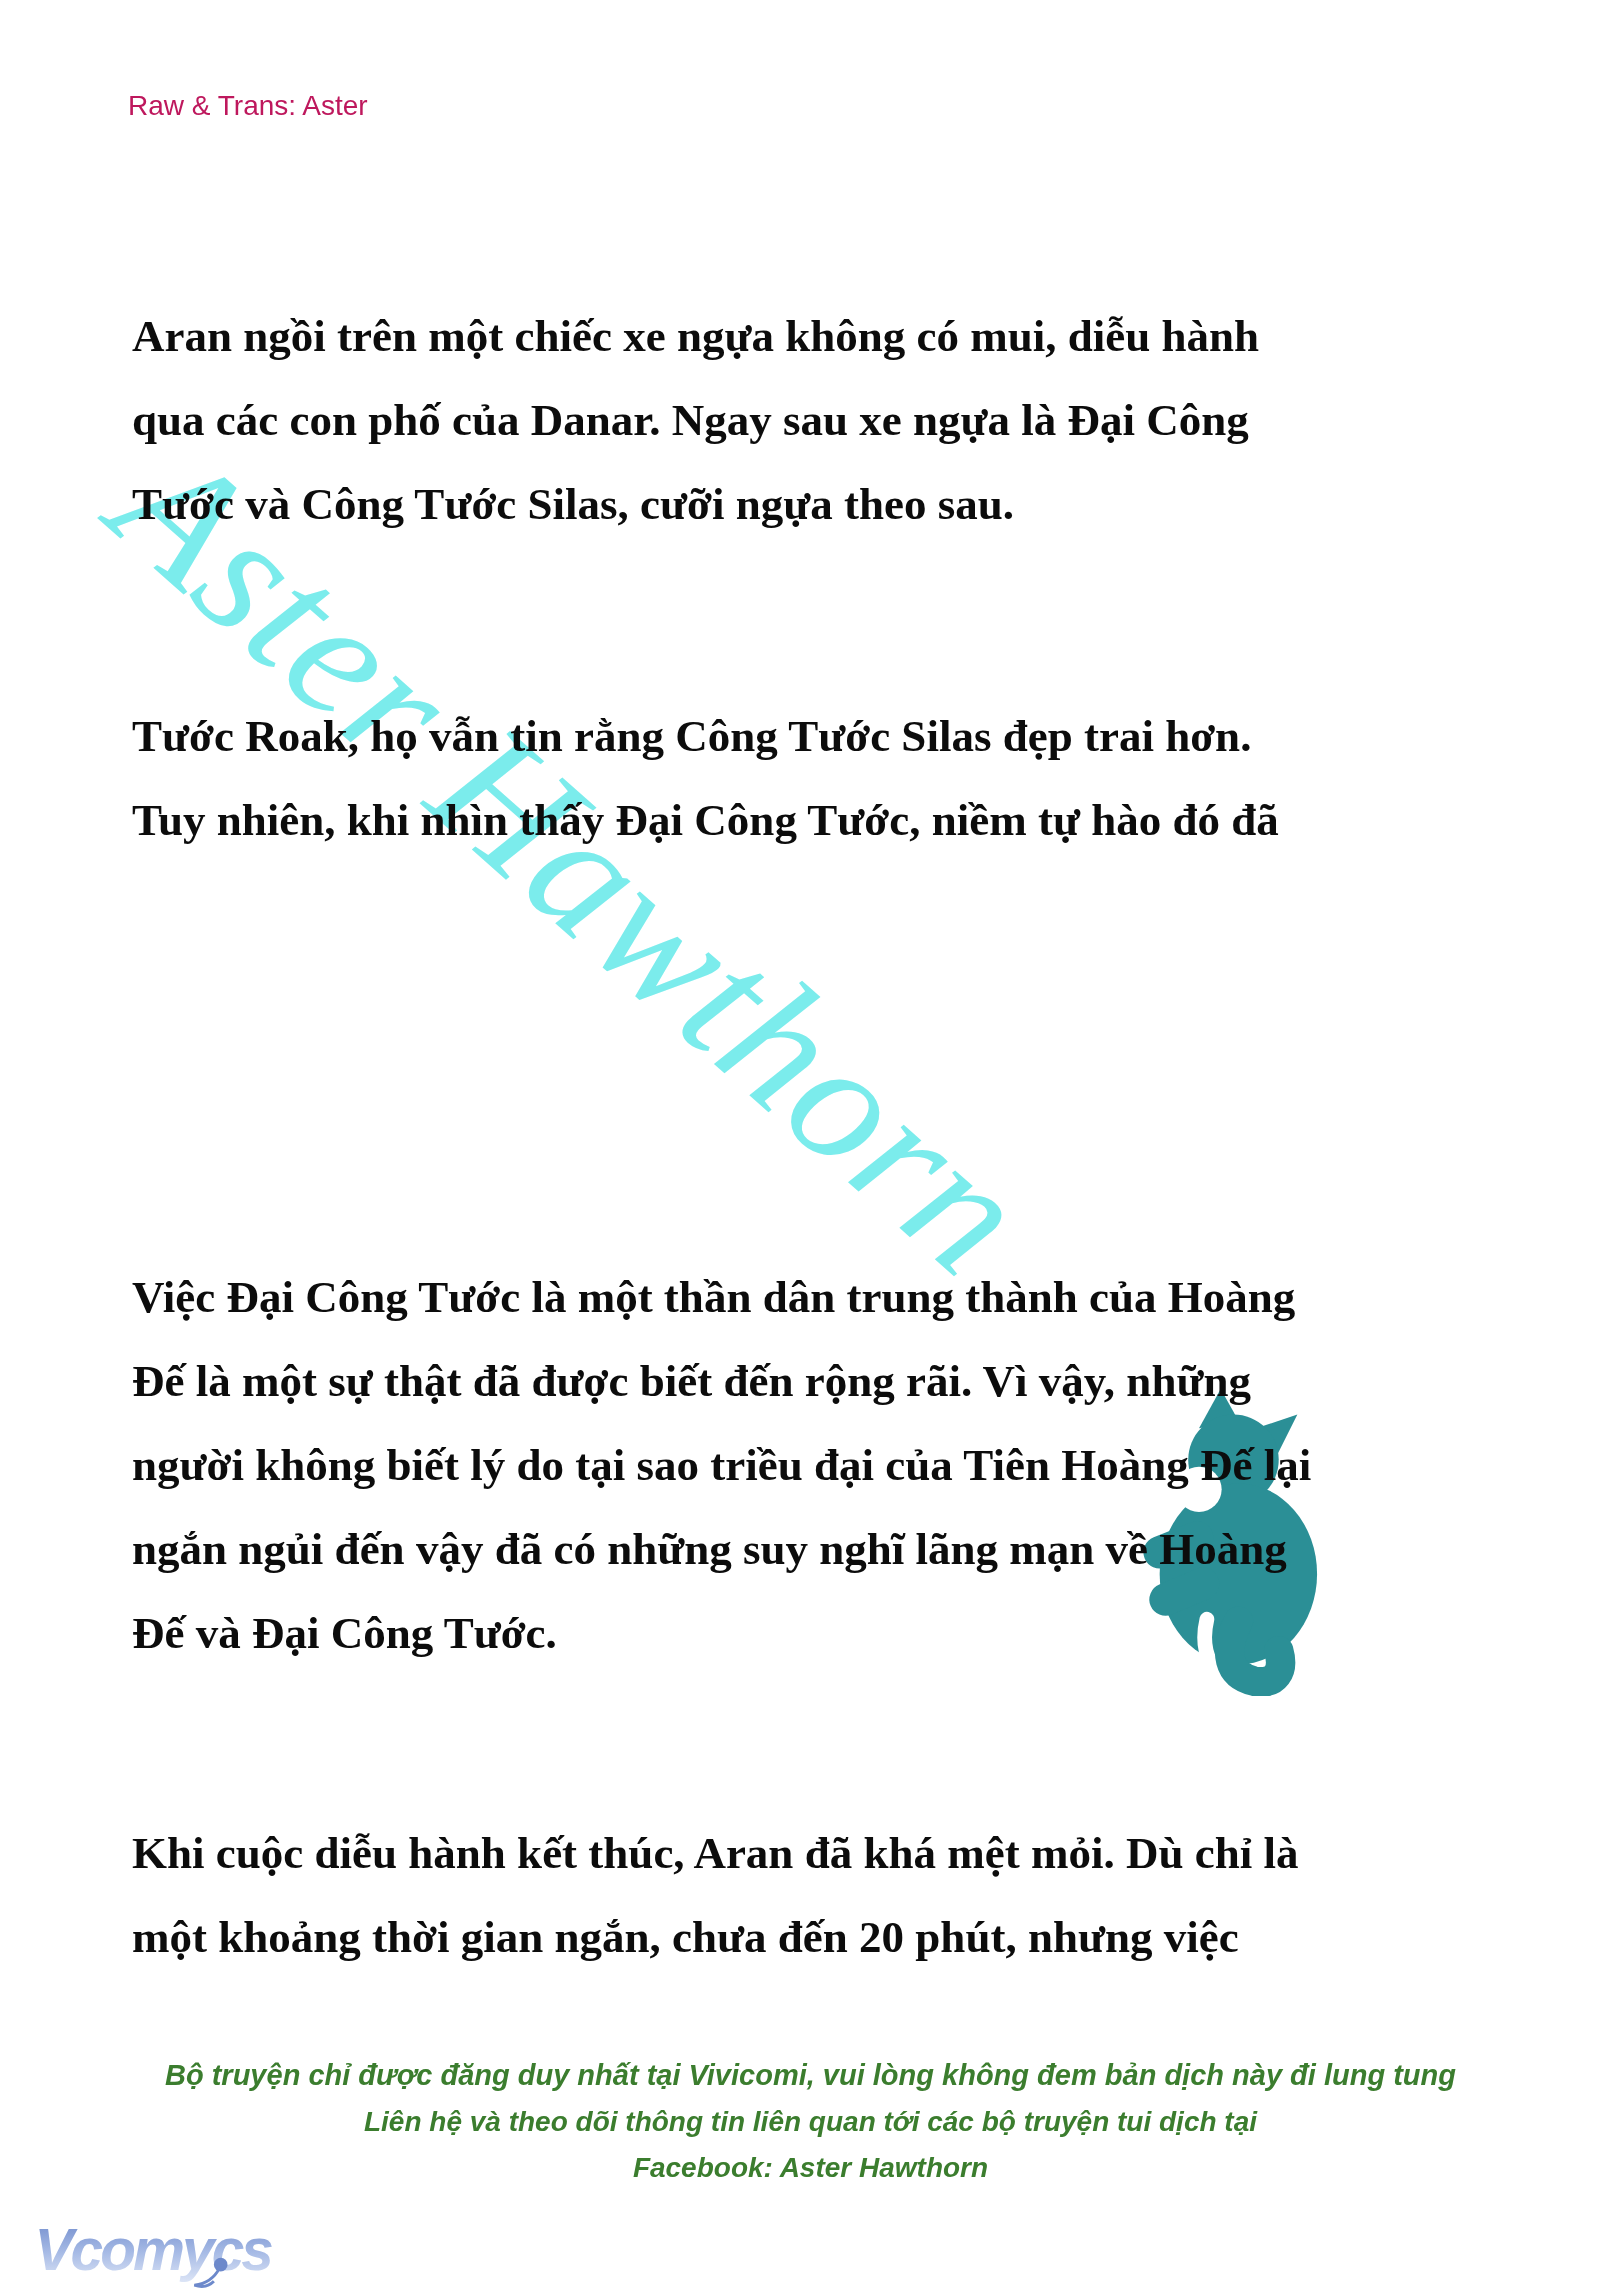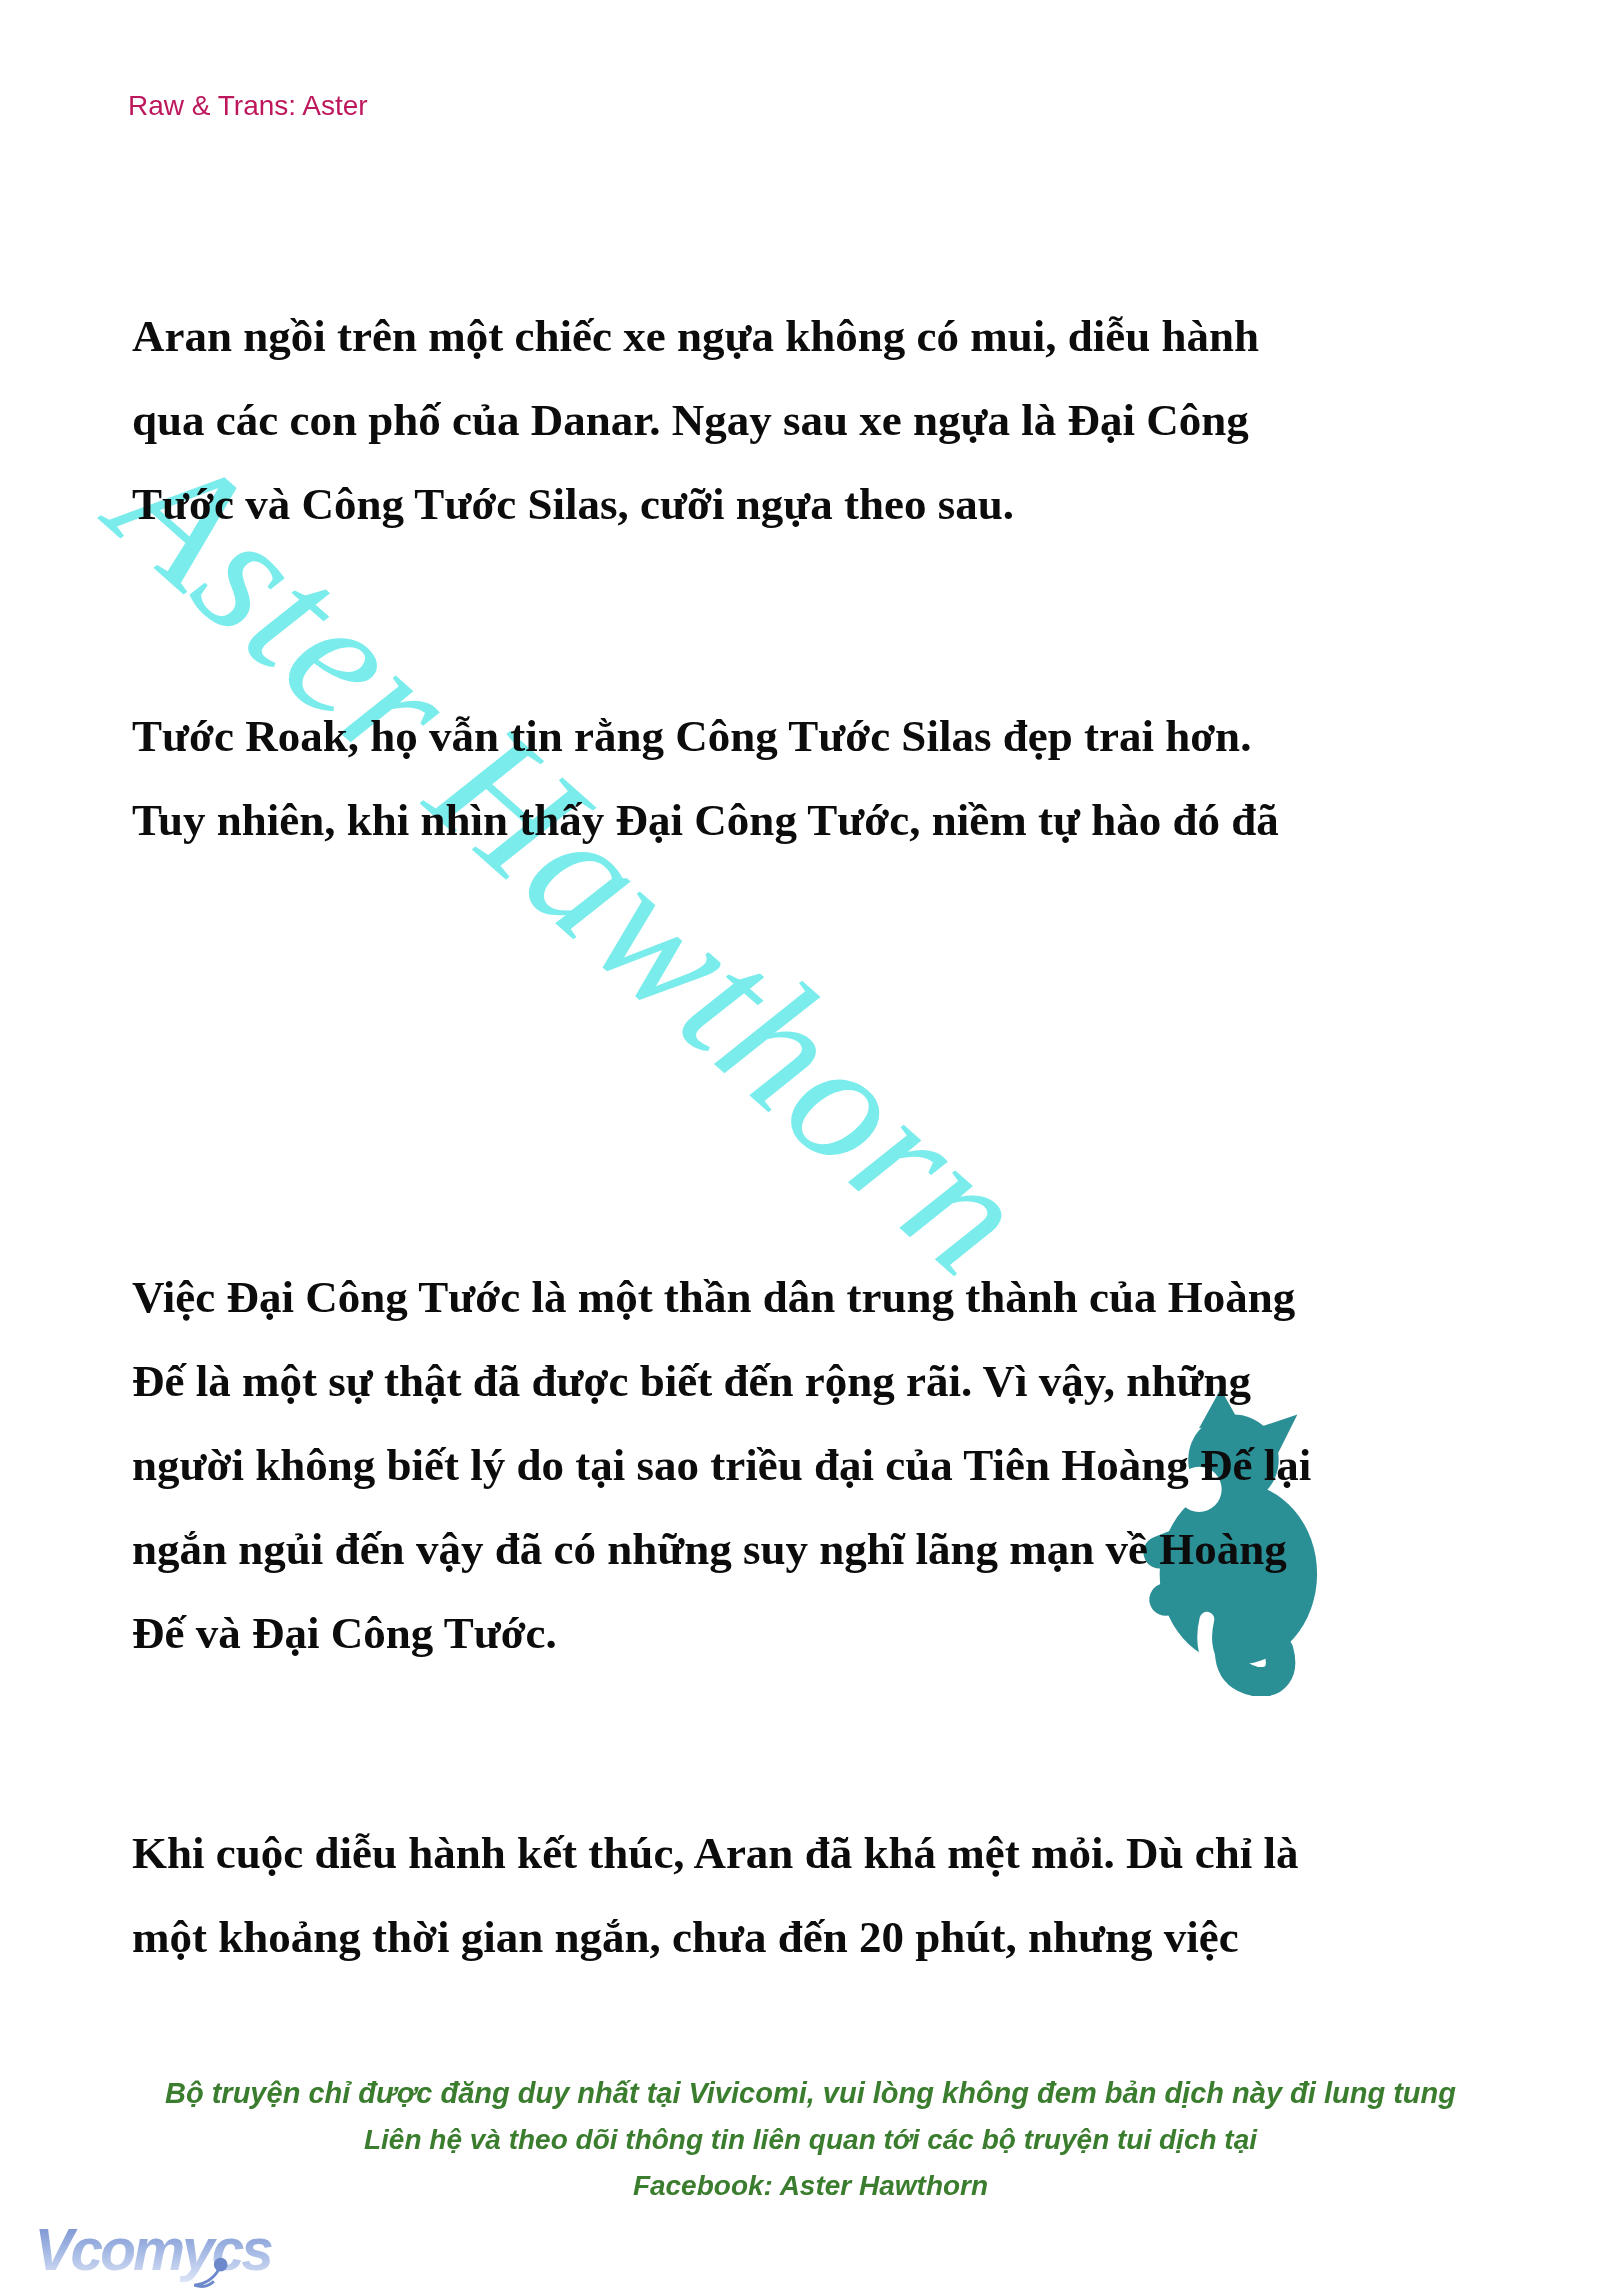--- a/index.html
+++ b/index.html
@@ -33,21 +33,21 @@
   .cat-fill  { fill:var(--c-cat,#2b8f96); }
   .cat-gap   { fill:#ffffff; }
   .cat-stroke{ stroke:var(--c-cat,#2b8f96); stroke-width:33; stroke-linecap:round; fill:none; }
   .cat-gap-stroke { stroke:#ffffff; stroke-width:15; stroke-linecap:round; fill:none; }
   .cat-tail  { stroke:var(--c-cat,#2b8f96); stroke-width:30; stroke-linecap:round; fill:none; }
   .footer {
     position:absolute; left:0; top:2051px; width:100%; z-index:3;
     text-align:center; font-family:"Liberation Sans","DejaVu Sans",sans-serif;
     font-style:italic; font-weight:bold; color:var(--c-footer-text,#3b7d2e);
   }
-  .footer .f1 { font-size:29px; line-height:48px;margin-top:18px; }
+  .footer .f1 { font-size:29px; line-height:48px; }
   .footer .f2 { font-size:28px; line-height:46px; }
   .footer .f3 { font-size:28px; line-height:46px;text-align:center; }
   .logo { position:absolute; left:28px; top:2211px; z-index:3; }
   .logo-svg { width:323px; height:78px; display:block; }
   .logo-text {
     font-family:"Liberation Sans","DejaVu Sans",sans-serif;
     font-weight:bold; font-style:italic; font-size:60px; letter-spacing:-3px;
     fill:url(#logoGrad);
   }
   .logo-stop-1 { stop-color:var(--c-logo-top,#6d89cb); }

